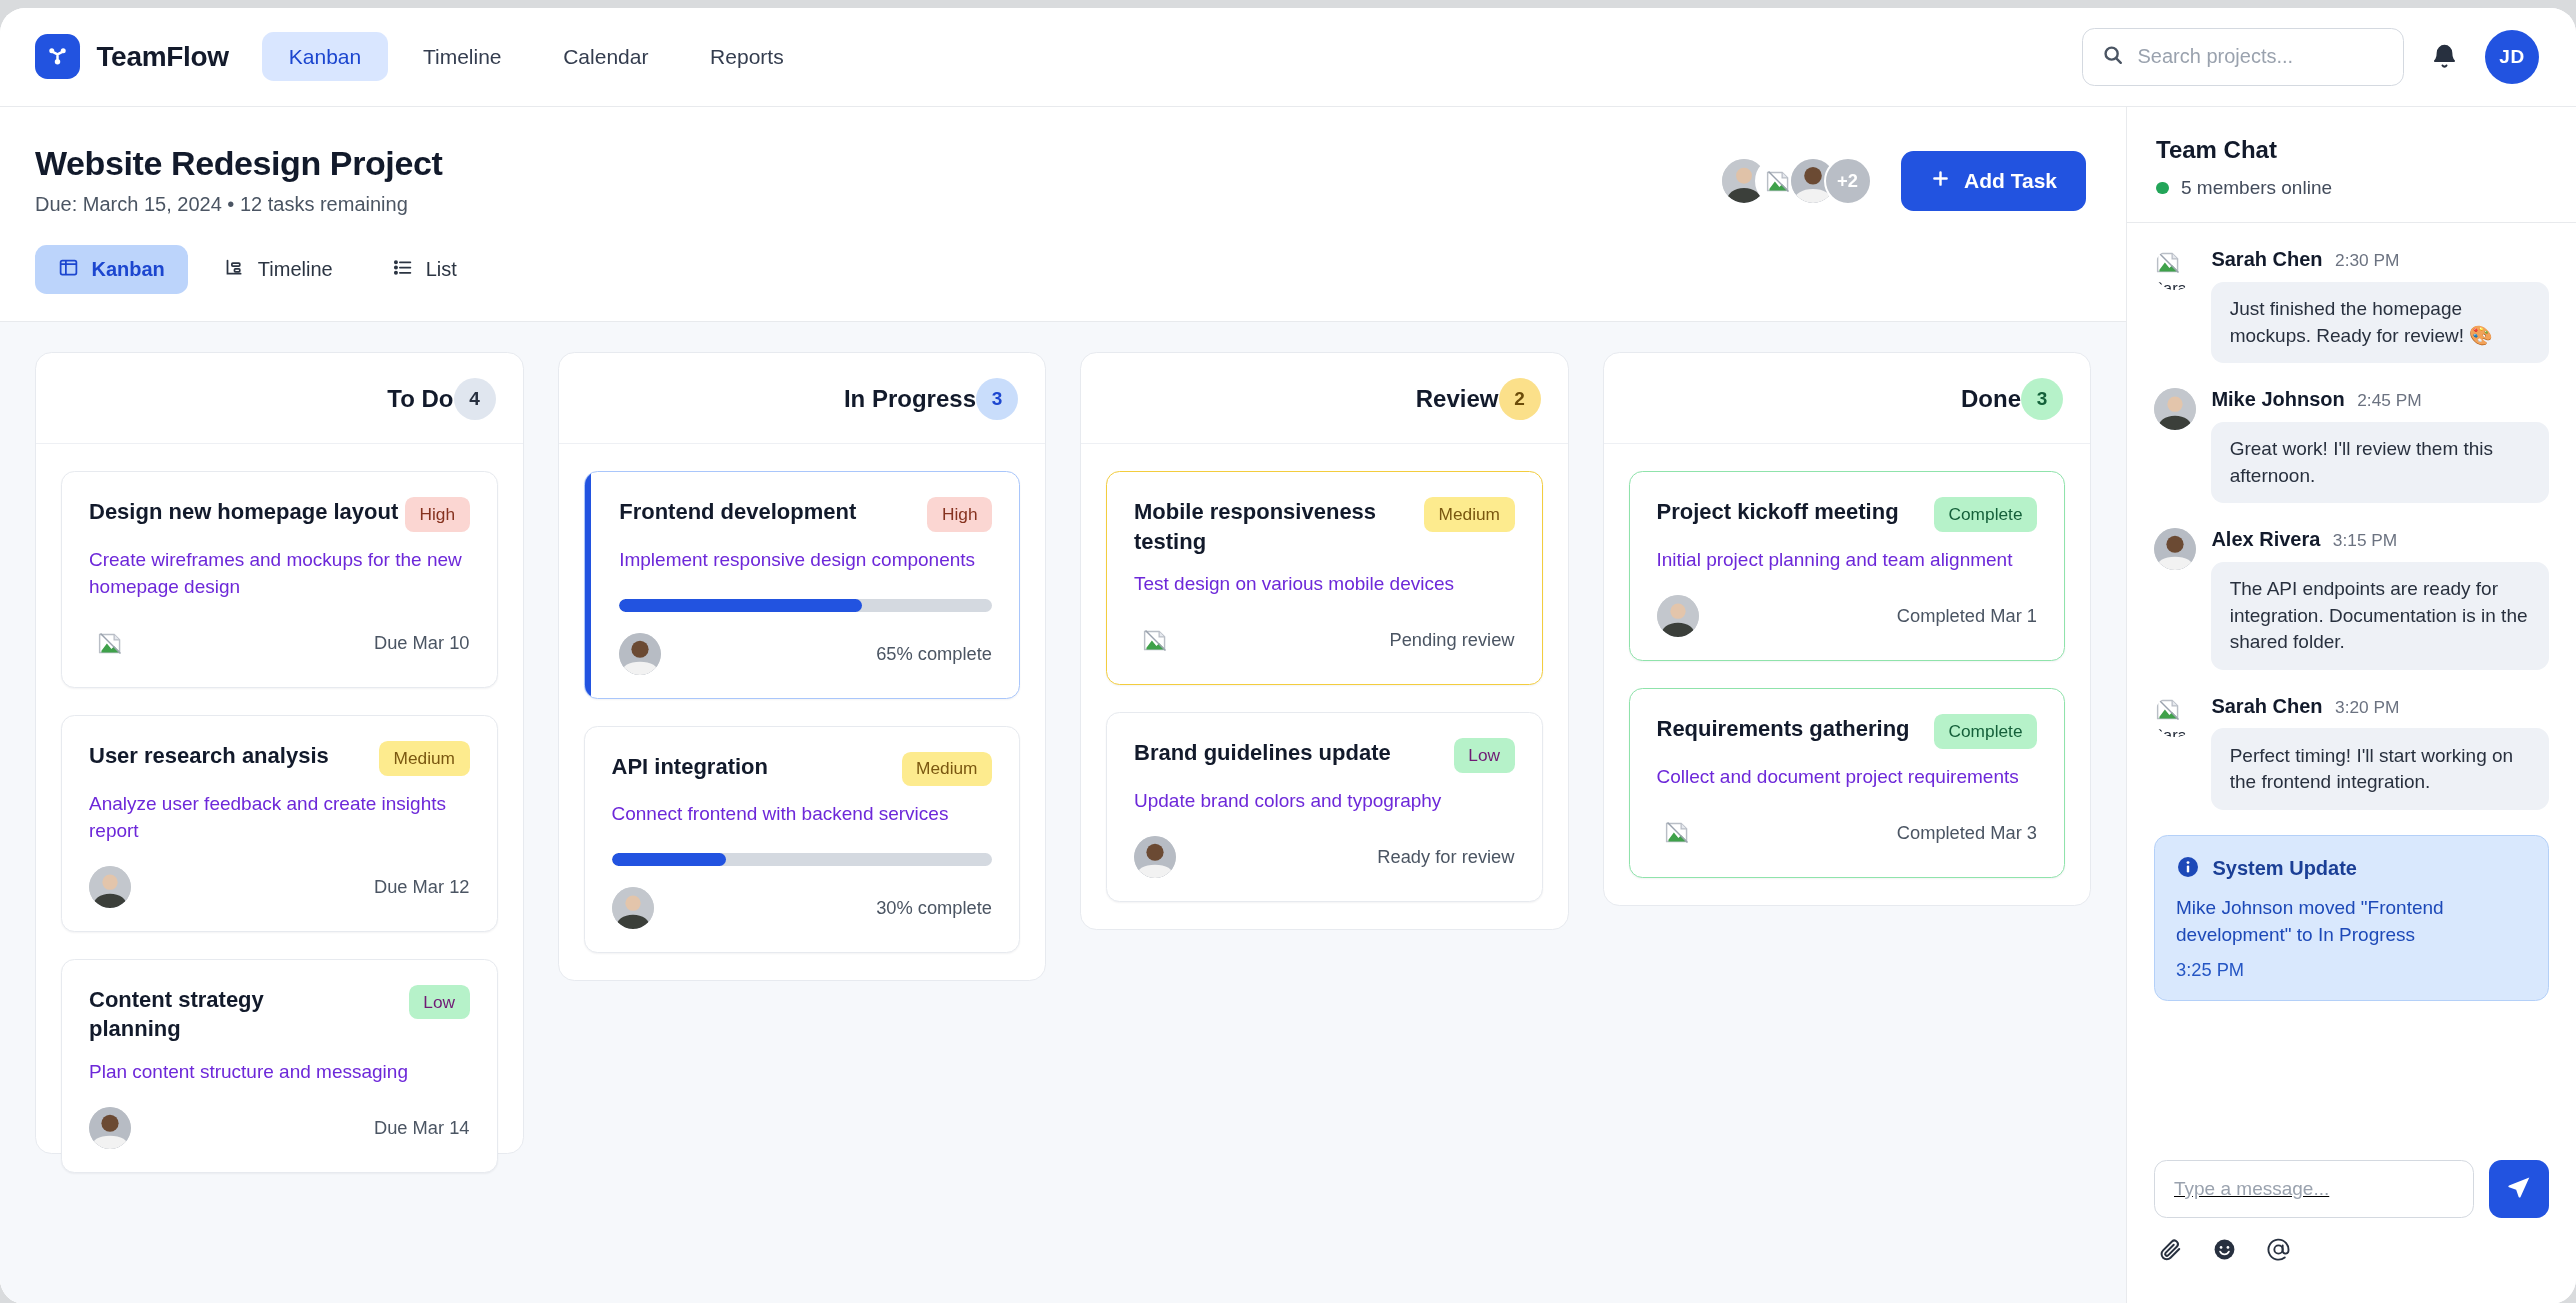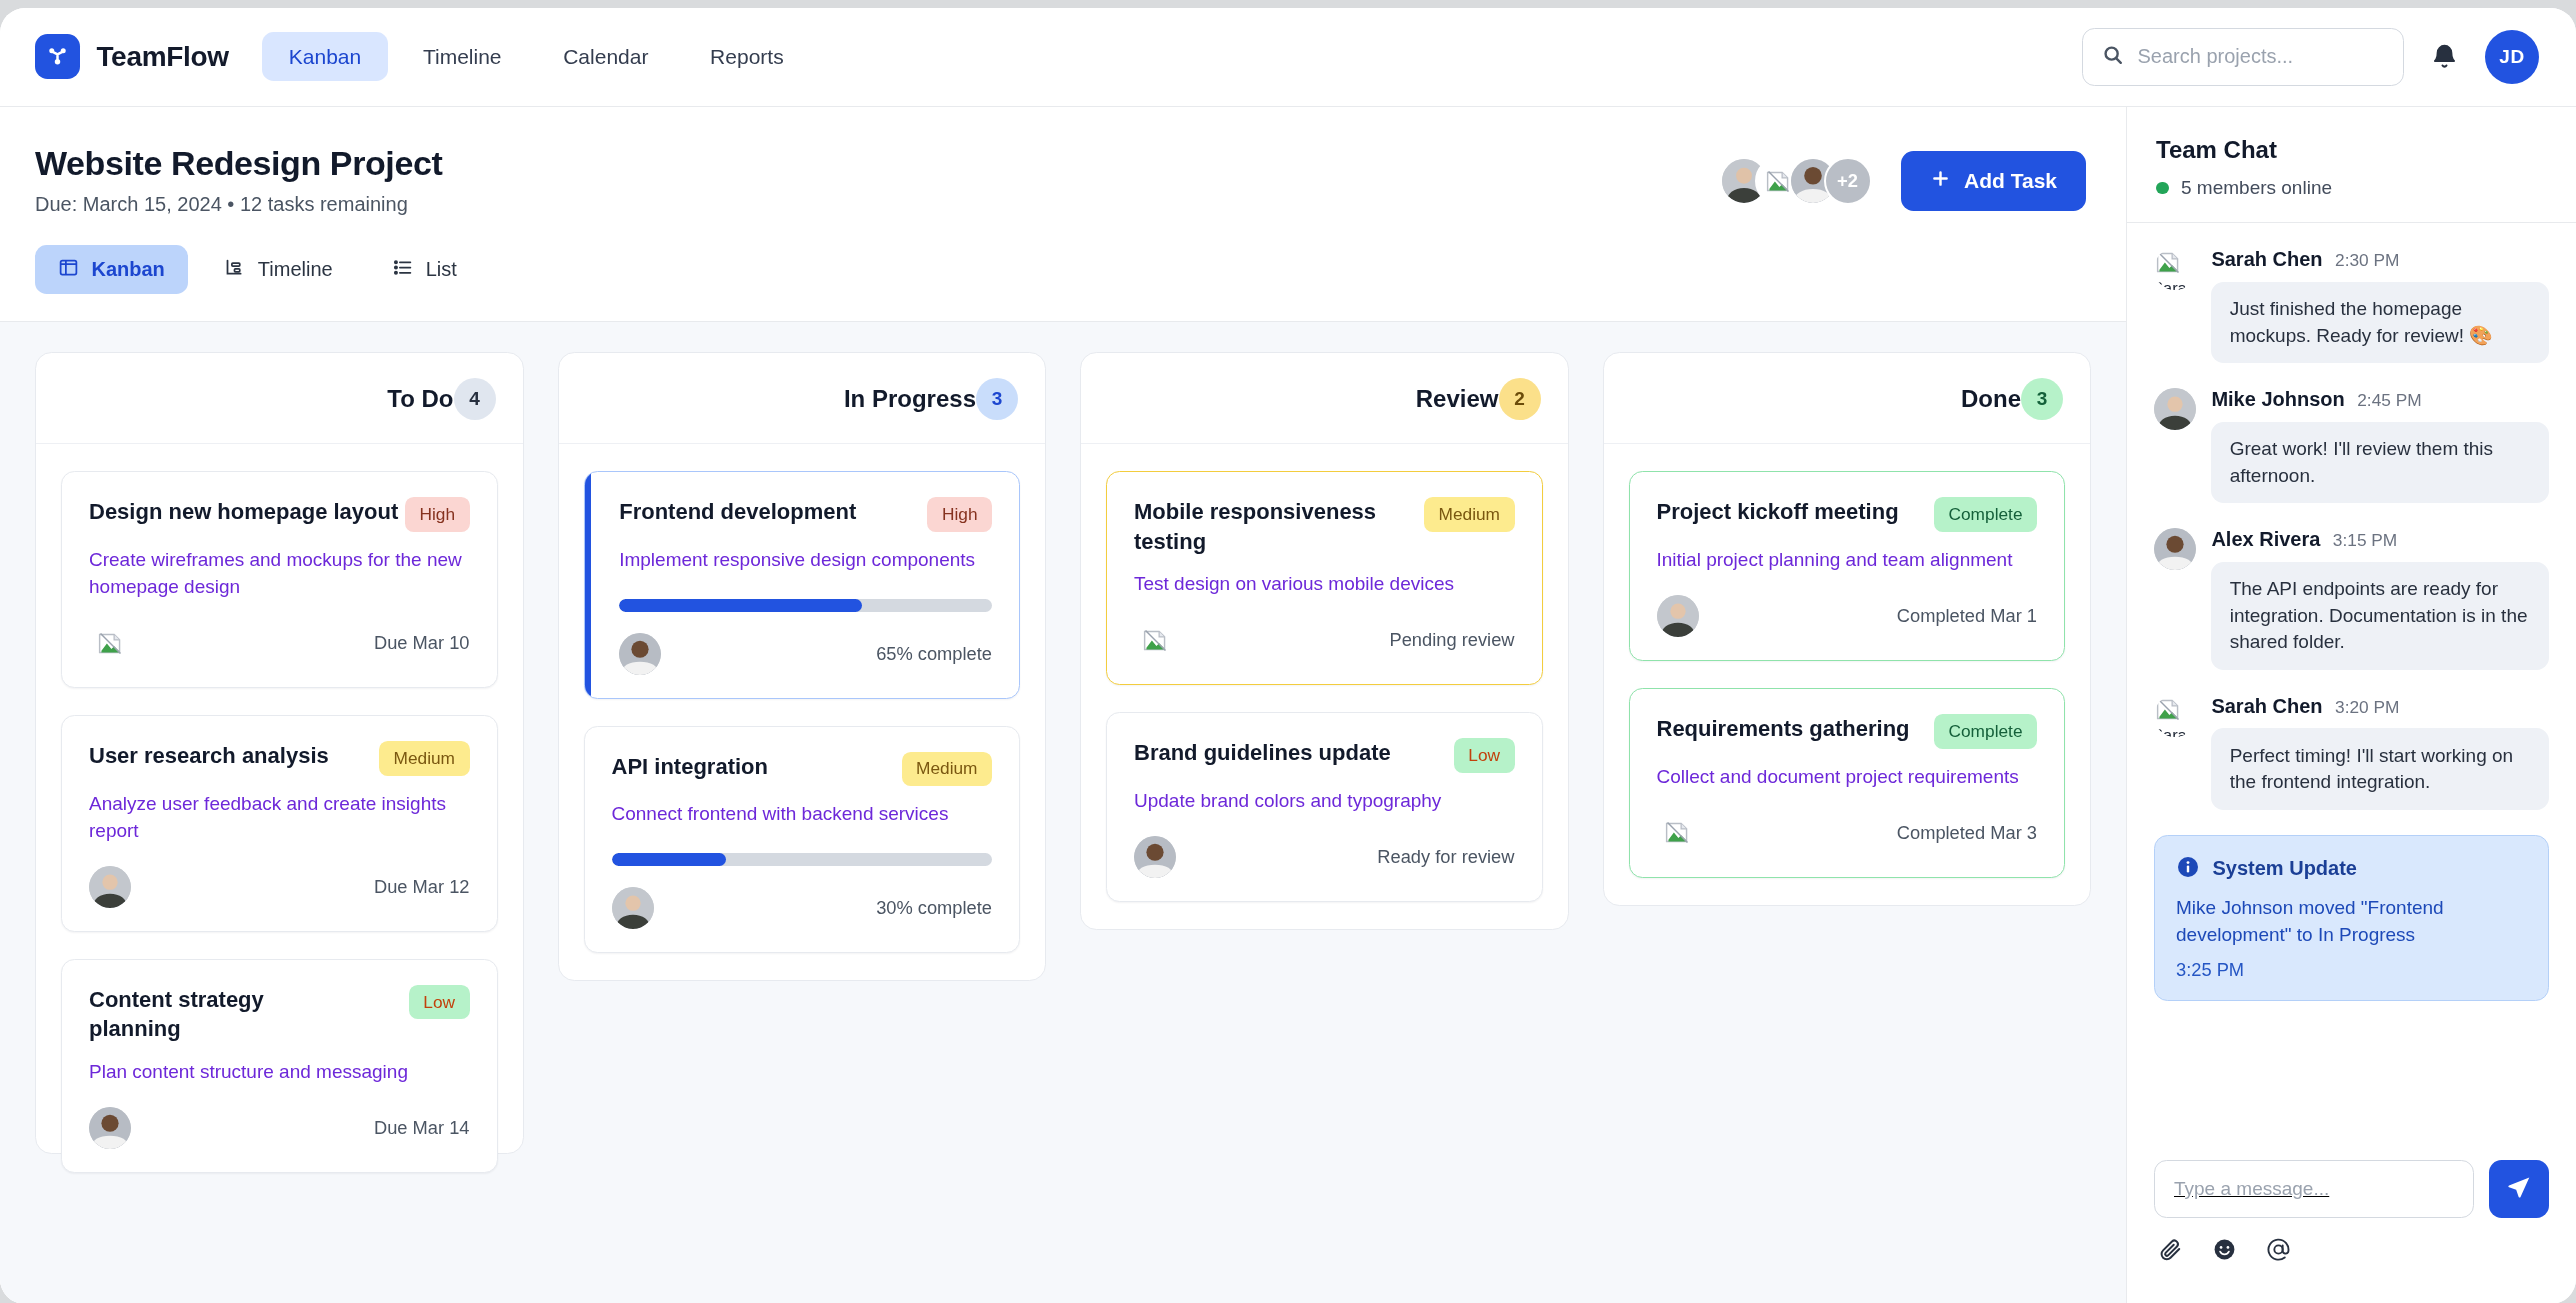--- a/index.html
+++ b/index.html
@@ -175,21 +175,21 @@
     font-size: 22px; font-weight: 700; color: #121a2b; line-height: 1.33;
     flex: 1;
   }
   .pill {
     flex: 0 0 auto;
     font-size: 17.3px; font-weight: 500;
     padding: 6.7px 14.5px; border-radius: 8.7px; white-space: nowrap;
   }
   .pill.high { background: #fbd6d2; color: #86321f; }
   .pill.medium { background: #fdeb8e; color: #7a5710; }
-  .pill.low { background: #b6f2c9; color: #c2410c; margin-left: 48px; }
+  .pill.low { background: #b6f2c9; color: #701a75; margin-left: 48px; }
   .pill.complete { background: #b6f2c9; color: #15603a; }
 
   .card-desc { font-size: 19px; color: #6d28d9; line-height: 1.42; margin-top: 15.4px; }
 
   .progress-track {
     height: 12.5px; border-radius: 7.7px; background: #d4d9e0; margin-top: 25px; overflow: hidden;
   }
   .progress-fill { height: 100%; background: #2253e0; border-radius: 7.7px; }
 
   .card-foot {

